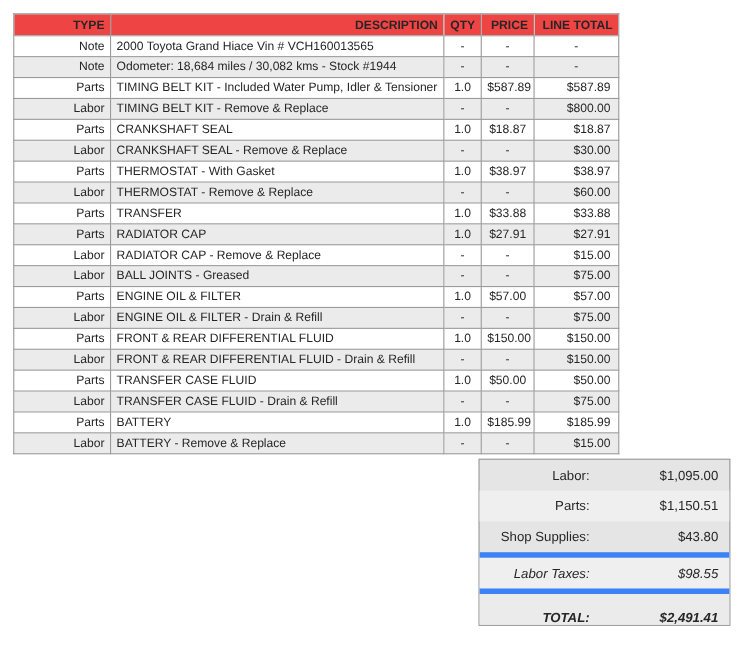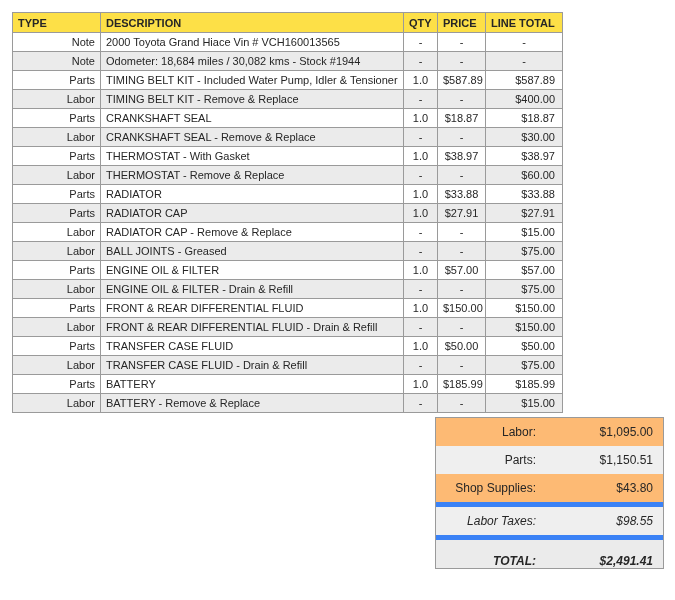--- a/index.html
+++ b/index.html
@@ -24,40 +24,40 @@
   .invoice-table th, .invoice-table td {
     border:1px solid #9a9a9a;
     padding:0 5px;
     height:18px;
     overflow:hidden;
     white-space:nowrap;
     vertical-align:middle;
   }
   .invoice-table thead th {
     font-weight:bold;
-    text-align:left;
+    text-align:right;
     height:19px;
-    background:#fde047;
+    background:#ef4444;
   }
   .invoice-table tbody tr:nth-child(even) { background:#ebebeb; }
   .invoice-table tbody tr:nth-child(odd)  { background:#ffffff; }
   .col-type  { text-align:right; }
   .col-desc  { text-align:left; }
   .col-qty   { text-align:center; }
   .col-price { text-align:center; }
   .col-total { text-align:right; padding-right:7px !important; }
   .col-total.dash { text-align:center; padding-right:5px !important; }
 
   
   .summary {
     position:absolute; left:435px; top:417px;
     width:227px;
     border:1px solid #9a9a9a;
     font-size:12px;
-    background:#fdba74;
+    background:#e5e5e5;
   }
   .summary-row {
     display:flex;
     align-items:center;
     height:28px;
   }
   .summary-row.alt { background:#efefef;justify-content:space-between; }
   .summary-row.sep { border-top:5px solid #3b82f6;font-style:italic; }
   .summary-row.total-row { font-weight:bold; background:#ebebeb;align-items:flex-end; }
   .summary-label { flex:1; text-align:right; padding-right:14px; }
@@ -106,21 +106,21 @@
     <td class="col-qty">1.0</td>
     <td class="col-price">$587.89</td>
     <td class="col-total">$587.89</td>
   </tr>
 
   <tr>
     <td class="col-type">Labor</td>
     <td class="col-desc">TIMING BELT KIT - Remove &amp; Replace</td>
     <td class="col-qty dash">-</td>
     <td class="col-price dash">-</td>
-    <td class="col-total">$400.00</td>
+    <td class="col-total">$800.00</td>
   </tr>
 
   <tr>
     <td class="col-type">Parts</td>
     <td class="col-desc">CRANKSHAFT SEAL</td>
     <td class="col-qty">1.0</td>
     <td class="col-price">$18.87</td>
     <td class="col-total">$18.87</td>
   </tr>
 
@@ -143,21 +143,21 @@
   <tr>
     <td class="col-type">Labor</td>
     <td class="col-desc">THERMOSTAT - Remove &amp; Replace</td>
     <td class="col-qty dash">-</td>
     <td class="col-price dash">-</td>
     <td class="col-total">$60.00</td>
   </tr>
 
   <tr>
     <td class="col-type">Parts</td>
-    <td class="col-desc">RADIATOR</td>
+    <td class="col-desc">TRANSFER</td>
     <td class="col-qty">1.0</td>
     <td class="col-price">$33.88</td>
     <td class="col-total">$33.88</td>
   </tr>
 
   <tr>
     <td class="col-type">Parts</td>
     <td class="col-desc">RADIATOR CAP</td>
     <td class="col-qty">1.0</td>
     <td class="col-price">$27.91</td>

